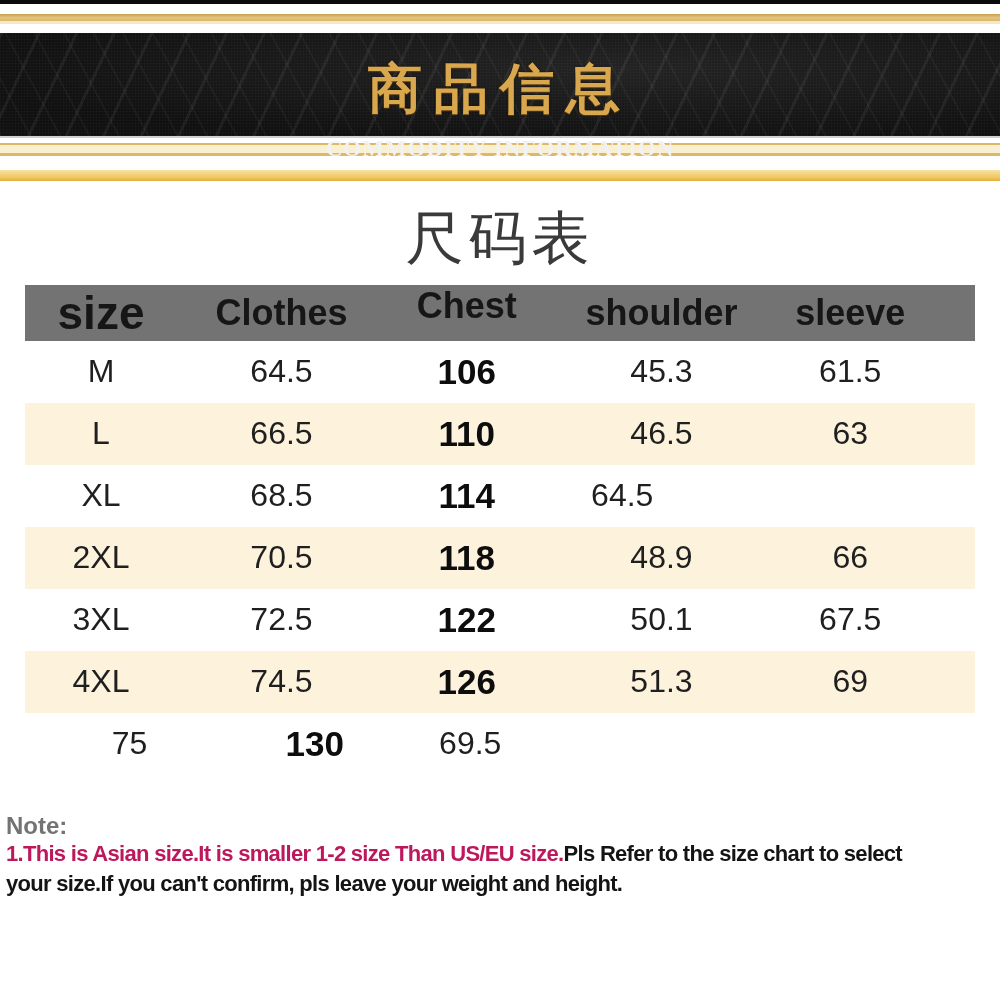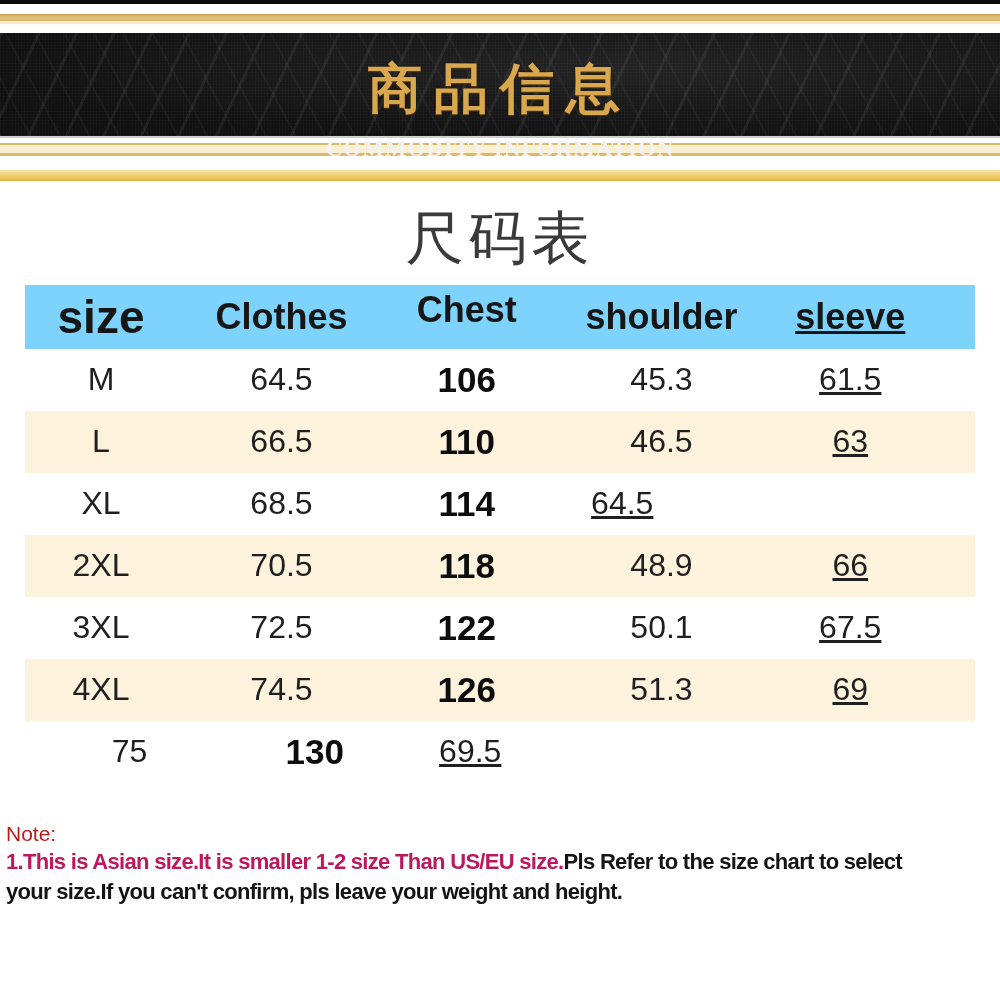--- a/index.html
+++ b/index.html
@@ -80,37 +80,37 @@
     margin: 22px 0 12px;
     text-align: center;
     font-size: 58px;
     font-weight: 400;
     letter-spacing: 5px;
     color: #3a3a3a;
     line-height: 1.2;
   }
   .size-table { margin: 0 25px; }
   .t-row { display: flex; align-items: center; height: 62px; }
-  .t-header { height: 64px; background: #7dd3fc; }
+  .t-header { height: 56px; background: #737373; }
   .t-row > div { text-align: center; }
   .col-0 { width: 16%; }
   .col-1 { width: 22%; }
   .col-2 { width: 17%; }
   .col-3 { width: 24%; }
-  .col-4 { width: 21%; padding-right: 50px; text-decoration: underline; }
+  .col-4 { width: 21%; padding-right: 50px; }
   .h-cell { font-weight: 700; color: #161616; font-size: 36px; }
   .h-size { font-size: 46px; }
   .h-chest { transform: translateY(-7px); }
   .t-body .t-row:nth-child(even) { background: #fdf3dc; }
   .v-cell { font-size: 32px; color: #1f1f1f; }
   .v-chest { font-size: 35px; font-weight: 700; color: #0d0d0d; }
 
   
   .notes { margin: 38px 0 0 6px; }
-  .note-label { font-size: 21px; font-weight: 400; color: #b91c1c; line-height: 26px; }
+  .note-label { font-size: 24px; font-weight: 700; color: #737373; line-height: 26px; }
   .note-line {
     font-size: 22px; font-weight: 700; color: #141414;
     letter-spacing: -0.7px; line-height: 30px; white-space: nowrap;
   }
   .note-red { color: #be185d; }
 </style>
 </head>
 <body>
 
 <div class="page">

